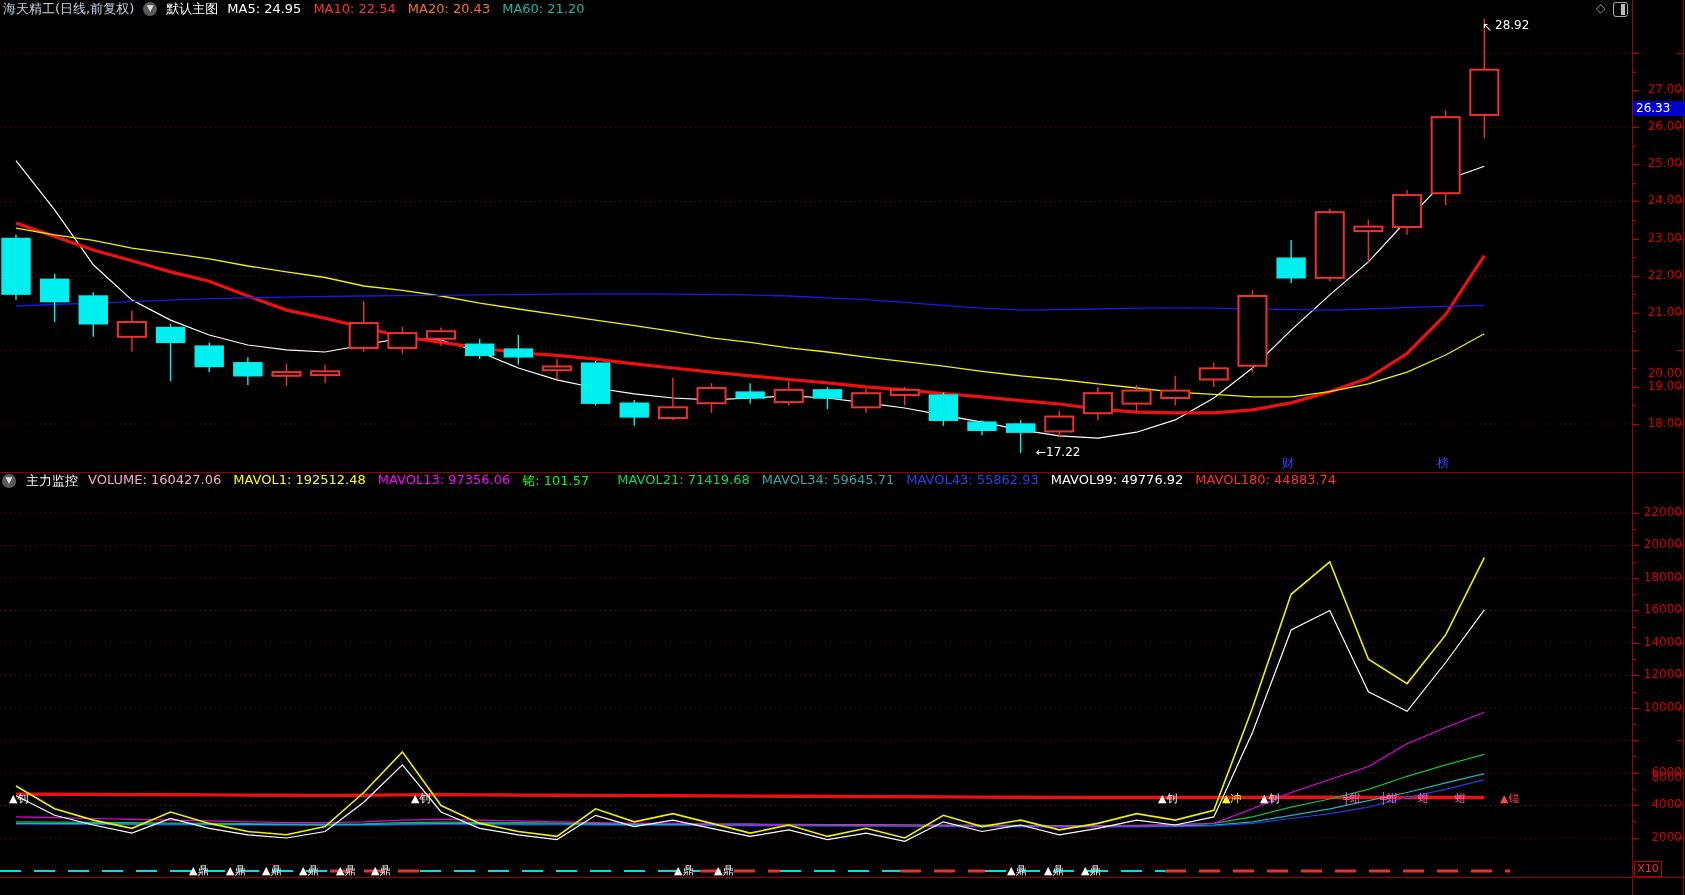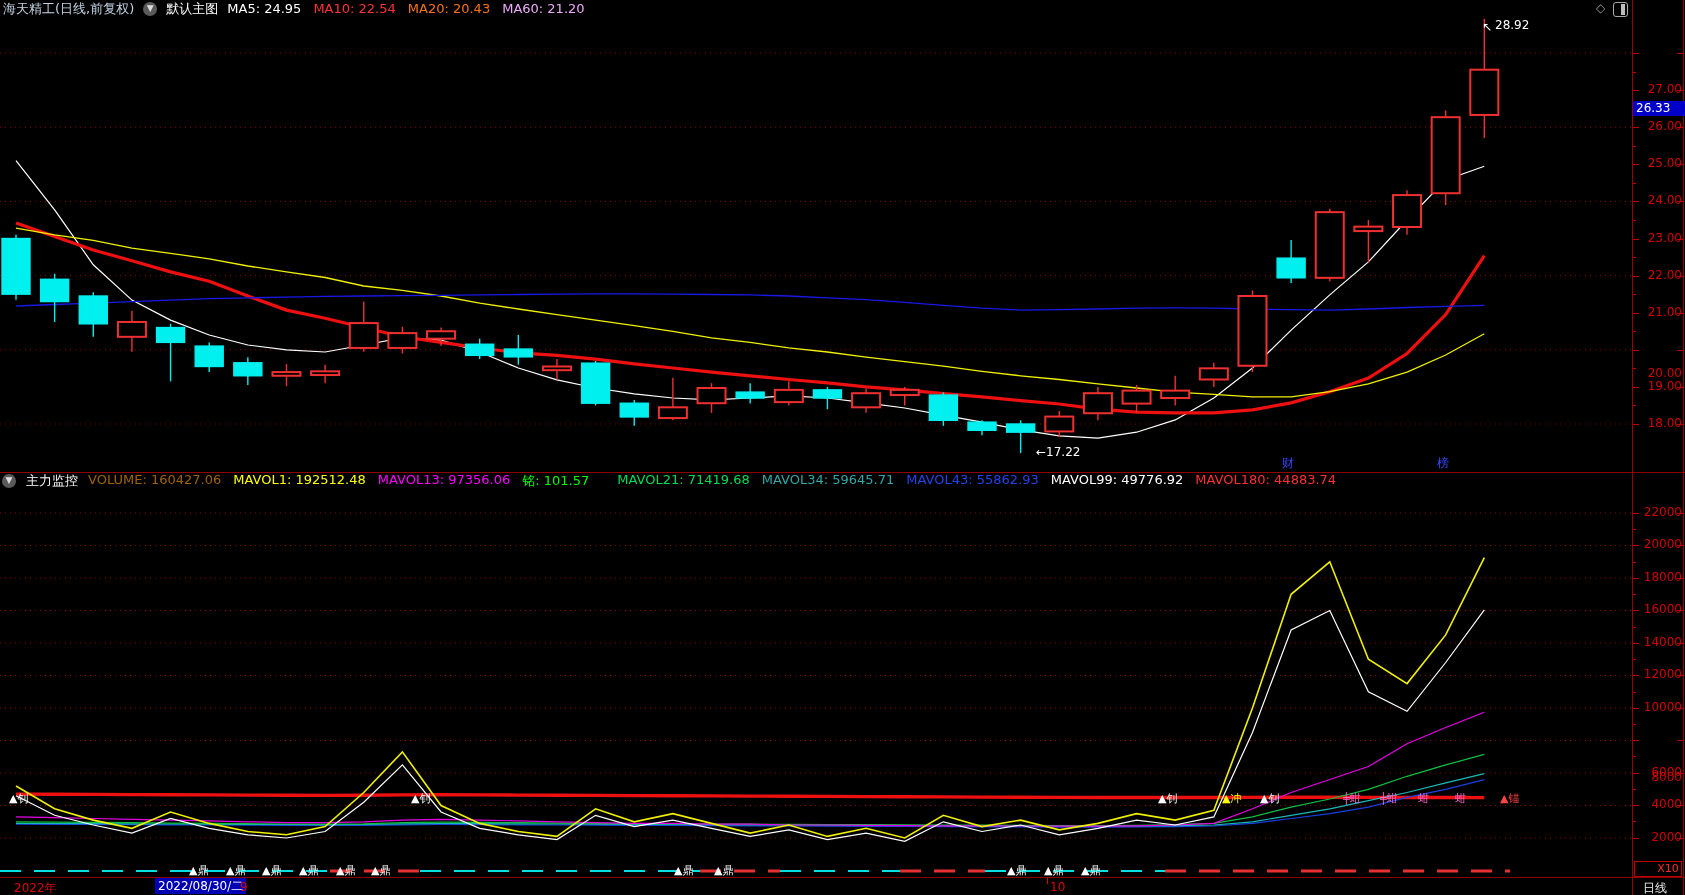--- a/index.html
+++ b/index.html
@@ -14,21 +14,21 @@
   .ticon{position:absolute;top:2px;color:#999;font-size:12px;line-height:13px;}
   .panel-ico{position:absolute;top:2px;width:13px;height:13px;border:1px solid #aaa;border-radius:3px;}
   .panel-ico div{position:absolute;right:2px;top:1px;bottom:1px;width:4px;background:#bbb;}
   .vline{position:absolute;top:0;width:1px;height:895px;background:#9b0000;}
   .hline{position:absolute;left:0;width:1685px;height:1px;background:#8f0000;}
   .axis-label{position:absolute;left:1640px;width:42px;text-align:right;font-size:12px;color:#d40000;}
   .tick{position:absolute;height:1px;background:#c00000;}
   .price-tag{position:absolute;left:1633px;width:50px;height:15px;background:#0000c8;color:#fff;
              font-size:12px;line-height:15px;padding-left:3px;}
   .x10{position:absolute;left:1634px;top:861px;width:26px;height:14px;border:1px solid #c00000;
-       color:#ff2a2a;font-size:11px;line-height:14px;text-align:center;padding-left:20px;}
+       color:#ff2a2a;font-size:11px;line-height:14px;text-align:center;}
   .bbar{position:absolute;left:0;top:878px;width:1685px;height:17px;font-size:12px;}
   .bbar .yr{position:absolute;left:14px;top:2px;color:#e00000;}
   .bbar .dbox{position:absolute;left:155px;top:0px;height:16px;background:#0000b4;color:#fff;
               padding:0 3px;line-height:16px;}
   .bbar .m9{position:absolute;left:240px;top:2px;color:#e00000;}
   .bbar .m10{position:absolute;left:1050px;top:2px;color:#e00000;}
   .bbar .mtick{position:absolute;left:1047px;top:0;width:1px;height:6px;background:#e00000;}
   .bbar .period{position:absolute;left:1643px;top:2px;color:#eee;}
   svg{position:absolute;left:0;display:block;}
   .anno-white{font-size:12px;fill:#fff;}
@@ -40,21 +40,21 @@
 <div id="app">
 
   <div class="hdr">
     <span style="color:#c3d3e3;">海天精工(日线,前复权)</span>
     <span class="chev">▼</span>
     <span style="color:#fff;">默认主图</span>
     <span id="ma-items" style="display:flex;gap:12px;">
         <span style="color: rgb(255, 255, 255);">MA5: 24.95</span>
         <span style="color: rgb(255, 50, 50);">MA10: 22.54</span>
         <span style="color: #f97316;">MA20: 20.43</span>
-        <span style="color: #f0abfc;">MA60: 21.20</span>
+        <span style="color: #14b8a6;">MA60: 21.20</span>
       </span>
   </div>
   <span class="ticon" style="left:1596px;">◇</span>
   <span class="panel-ico" style="left:1613px;">
       <div></div>
     </span>
 
   <svg id="candle-svg" width="1632" height="455" style="top:17px;">
       <line x1="0" y1="36" x2="1632" y2="36" stroke="#8b0000" stroke-width="1" stroke-dasharray="1 4"></line>
       <line x1="0" y1="110.2" x2="1632" y2="110.2" stroke="#8b0000" stroke-width="1" stroke-dasharray="1 4"></line>
@@ -150,21 +150,21 @@
       <text x="1282" y="450" class="anno-blue">财</text>
       <text x="1437" y="450" class="anno-blue">榜</text>
     </svg>
 
   <div class="hline" style="top:472px;"></div>
 
   <div class="vhdr">
     <span class="chev">▼</span>
     <span style="color:#fff;">主力监控</span>
     <span id="vol-items" style="display:flex;gap:12px;">
-        <span style="color: #a16207;">VOLUME: 160427.06</span>
+        <span style="color: #f9a8d4;">VOLUME: 160427.06</span>
         <span style="color: rgb(255, 255, 0);">MAVOL1: 192512.48</span>
         <span style="color: rgb(255, 0, 255);">MAVOL13: 97356.06</span>
         <span style="color: rgb(0, 255, 0);">铭: 101.57</span>
         <span style="color: rgb(0, 221, 85); margin-left: 16px;">MAVOL21: 71419.68</span>
         <span style="color: rgb(47, 168, 168);">MAVOL34: 59645.71</span>
         <span style="color: rgb(34, 68, 238);">MAVOL43: 55862.93</span>
         <span style="color: rgb(255, 255, 255);">MAVOL99: 49776.92</span>
         <span style="color: rgb(255, 48, 48);">MAVOL180: 44883.74</span>
       </span>
   </div>
@@ -306,21 +306,13 @@
       <div class="axis-label" style="top: 829.6px;">2000</div>
       <div class="tick" style="top: 837.6px; left: 1633px; width: 6px;"></div>
       <div class="tick" style="top: 837.6px; left: 1677px; width: 6px;"></div>
     </div>
   <div class="vline" style="left:1632px;"></div>
   <div class="vline" style="left:1683px;"></div>
   <div class="price-tag" style="top:101px;">26.33</div>
   <div class="x10">X10</div>
 
   <div class="hline" style="top:877px;"></div>
-  <div class="bbar">
-    <span class="yr">2022年</span>
-    <span class="dbox">2022/08/30/二</span>
-    <span class="m9">9</span>
-    <span class="mtick"></span>
-    <span class="m10">10</span>
-    <span class="period">日线</span>
-  </div>
 </div>
 
 </body></html>

